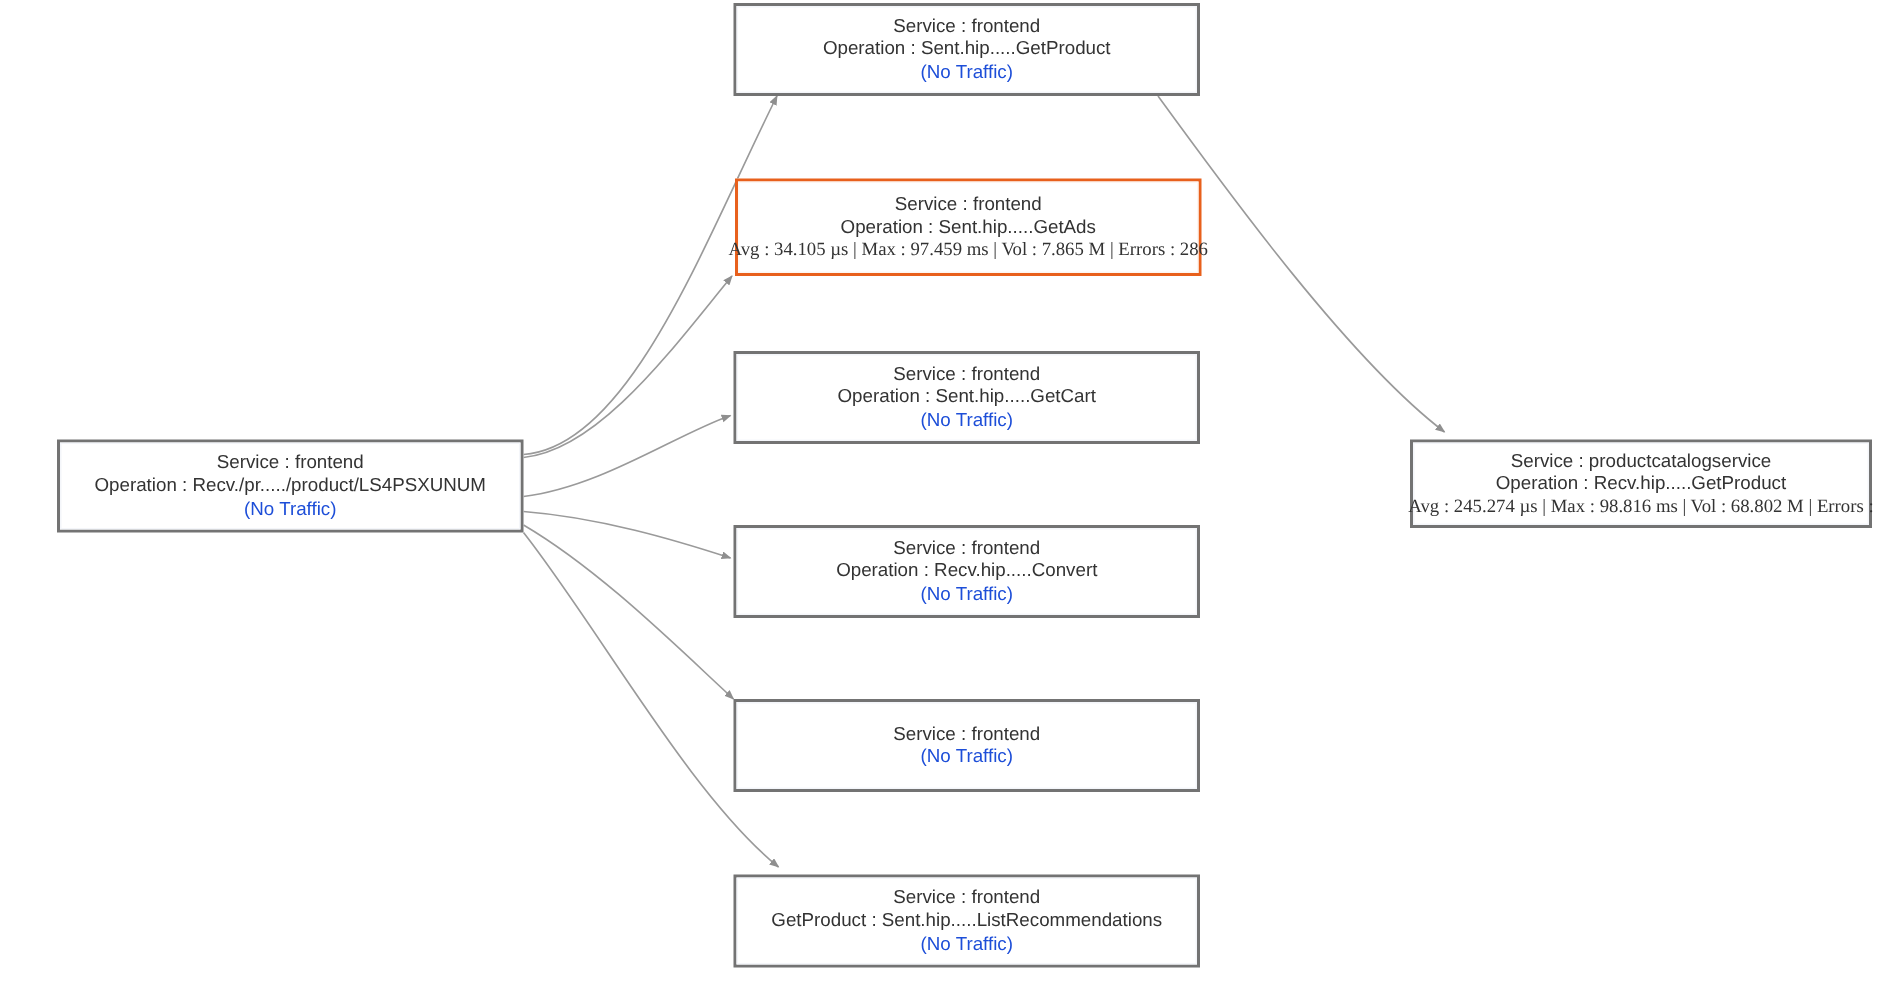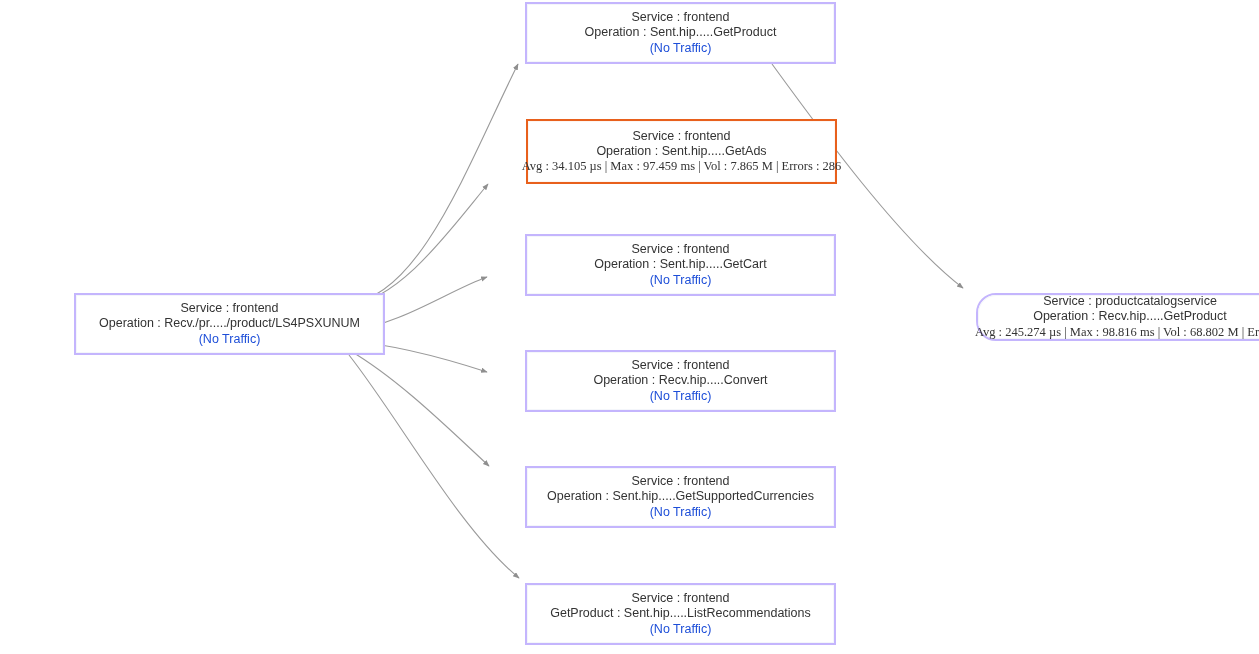--- a/index.html
+++ b/index.html
@@ -29,30 +29,29 @@
     top: 0;
     width: 1259px;
     height: 654px;
     z-index: 1;
   }
   .node {
     position: absolute;
     z-index: 2;
     box-sizing: border-box;
     background: #ffffff;
-    border: 2px solid #c4b5fd;
+    border: 2px solid #737373;
     outline: 1px solid #f4f6fa;
     outline-offset: -3px;
     display: flex;
     flex-direction: column;
     align-items: center;
     justify-content: center;
     text-align: center;
     padding: 18px;
-    margin-left: 36px;
   }
   .node.highlight {
     border-color: #e8601c;
     outline-color: #fdf6f2;
   }
   .node-line {
     color: #333333;
     font-size: 12.5px;
     line-height: 15.2px;
     white-space: nowrap;
@@ -111,28 +110,27 @@
         <div class="node-line">Operation : Sent.hip.....GetCart</div>
         <div class="node-line no-traffic">(No Traffic)</div>
       </div>
       <div class="node" style="left: 489px; top: 350px; width: 311px; height: 62px;">
         <div class="node-line">Service : frontend</div>
         <div class="node-line">Operation : Recv.hip.....Convert</div>
         <div class="node-line no-traffic">(No Traffic)</div>
       </div>
       <div class="node" style="left: 489px; top: 466px; width: 311px; height: 62px;">
         <div class="node-line">Service : frontend</div>
-        <div class="node-line">Operation : Sent.hip.....GetSupportedCurrencies</div>
         <div class="node-line no-traffic">(No Traffic)</div>
       </div>
       <div class="node" style="left: 489px; top: 583px; width: 311px; height: 62px;">
         <div class="node-line">Service : frontend</div>
         <div class="node-line">GetProduct : Sent.hip.....ListRecommendations</div>
         <div class="node-line no-traffic">(No Traffic)</div>
       </div>
-      <div class="node" style="left: 940px; top: 293px; width: 308px; height: 48px; border-radius: 20px;">
+      <div class="node" style="left: 940px; top: 293px; width: 308px; height: 59px;">
         <div class="node-line">Service : productcatalogservice</div>
         <div class="node-line">Operation : Recv.hip.....GetProduct</div>
         <div class="node-line node-metrics">Avg : 245.274 µs | Max : 98.816 ms | Vol : 68.802 M | Errors :</div>
       </div>
     </div>
 
 </div>
 
 </body></html>

